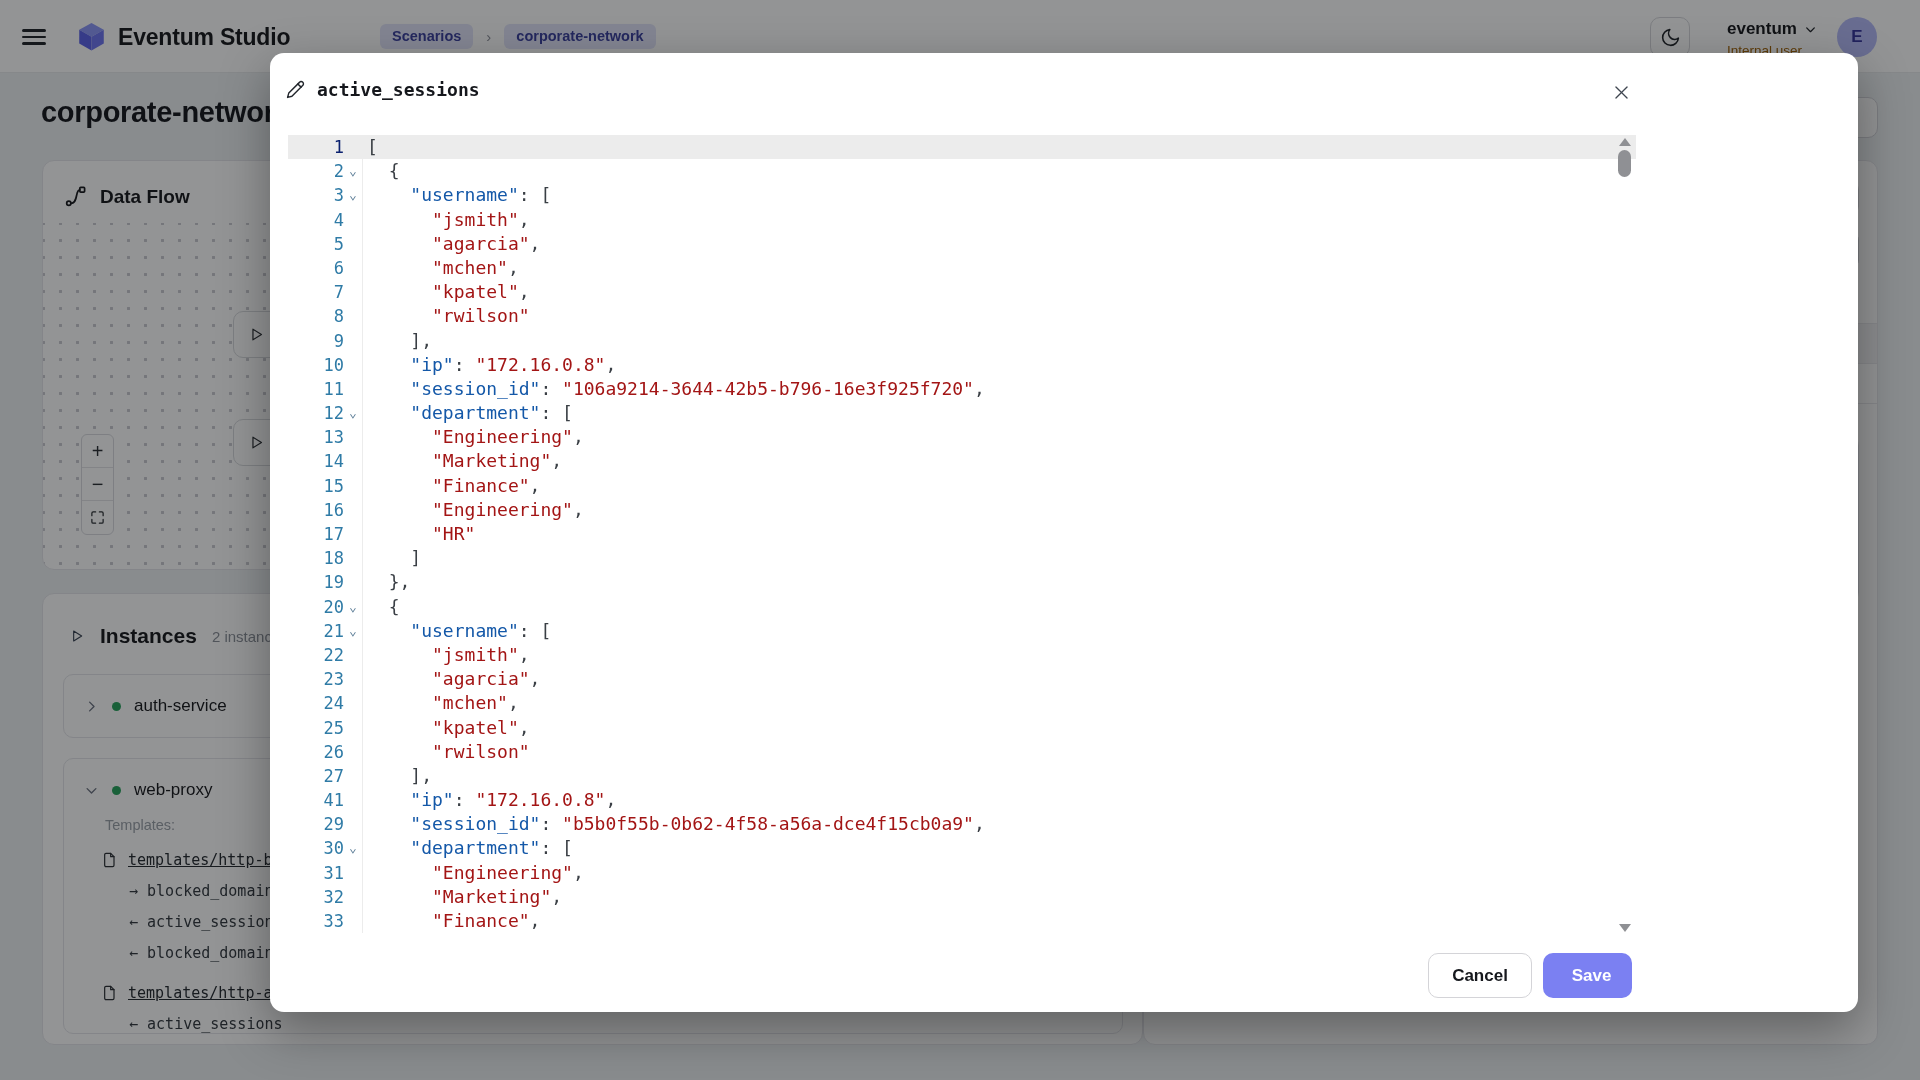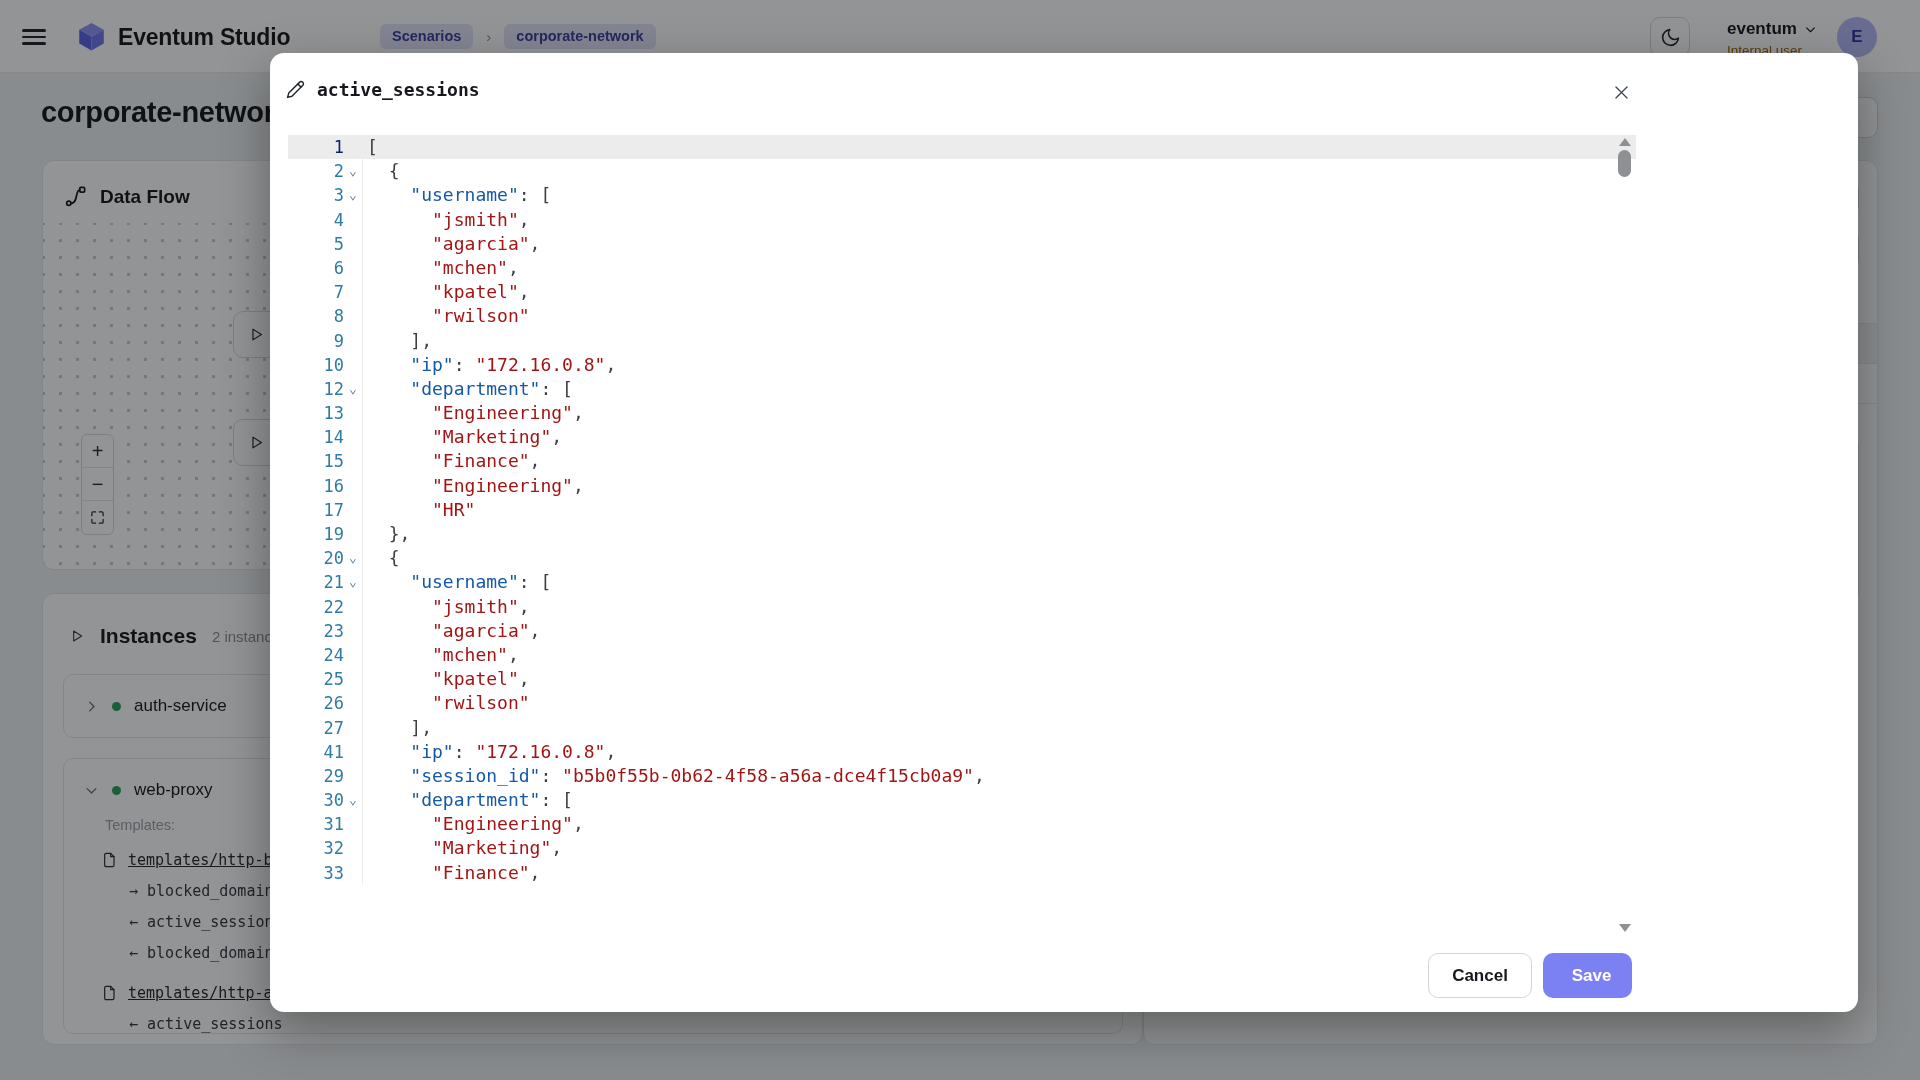--- a/index.html
+++ b/index.html
@@ -280,26 +280,28 @@
         <div class="cl cur"><span class="ln">1</span><span class="fold"></span><span class="cd">[</span></div>
         <div class="cl"><span class="ln">2</span><span class="fold">⌄</span><span class="cd">  {</span></div>
         <div class="cl"><span class="ln">3</span><span class="fold">⌄</span><span class="cd">    <span class="tk">"username"</span>: [</span></div>
         <div class="cl"><span class="ln">4</span><span class="fold"></span><span class="cd">      <span class="ts">"jsmith"</span>,</span></div>
         <div class="cl"><span class="ln">5</span><span class="fold"></span><span class="cd">      <span class="ts">"agarcia"</span>,</span></div>
         <div class="cl"><span class="ln">6</span><span class="fold"></span><span class="cd">      <span class="ts">"mchen"</span>,</span></div>
         <div class="cl"><span class="ln">7</span><span class="fold"></span><span class="cd">      <span class="ts">"kpatel"</span>,</span></div>
         <div class="cl"><span class="ln">8</span><span class="fold"></span><span class="cd">      <span class="ts">"rwilson"</span></span></div>
         <div class="cl"><span class="ln">9</span><span class="fold"></span><span class="cd">    ],</span></div>
         <div class="cl"><span class="ln">10</span><span class="fold"></span><span class="cd">    <span class="tk">"ip"</span>: <span class="ts">"172.16.0.8"</span>,</span></div>
+        <div class="cl"><span class="ln">11</span><span class="fold"></span><span class="cd">    <span class="tk">"session_id"</span>: <span class="ts">"106a9214-3644-42b5-b796-16e3f925f720"</span>,</span></div>
         <div class="cl"><span class="ln">12</span><span class="fold">⌄</span><span class="cd">    <span class="tk">"department"</span>: [</span></div>
         <div class="cl"><span class="ln">13</span><span class="fold"></span><span class="cd">      <span class="ts">"Engineering"</span>,</span></div>
         <div class="cl"><span class="ln">14</span><span class="fold"></span><span class="cd">      <span class="ts">"Marketing"</span>,</span></div>
         <div class="cl"><span class="ln">15</span><span class="fold"></span><span class="cd">      <span class="ts">"Finance"</span>,</span></div>
         <div class="cl"><span class="ln">16</span><span class="fold"></span><span class="cd">      <span class="ts">"Engineering"</span>,</span></div>
         <div class="cl"><span class="ln">17</span><span class="fold"></span><span class="cd">      <span class="ts">"HR"</span></span></div>
+        <div class="cl"><span class="ln">18</span><span class="fold"></span><span class="cd">    ]</span></div>
         <div class="cl"><span class="ln">19</span><span class="fold"></span><span class="cd">  },</span></div>
         <div class="cl"><span class="ln">20</span><span class="fold">⌄</span><span class="cd">  {</span></div>
         <div class="cl"><span class="ln">21</span><span class="fold">⌄</span><span class="cd">    <span class="tk">"username"</span>: [</span></div>
         <div class="cl"><span class="ln">22</span><span class="fold"></span><span class="cd">      <span class="ts">"jsmith"</span>,</span></div>
         <div class="cl"><span class="ln">23</span><span class="fold"></span><span class="cd">      <span class="ts">"agarcia"</span>,</span></div>
         <div class="cl"><span class="ln">24</span><span class="fold"></span><span class="cd">      <span class="ts">"mchen"</span>,</span></div>
         <div class="cl"><span class="ln">25</span><span class="fold"></span><span class="cd">      <span class="ts">"kpatel"</span>,</span></div>
         <div class="cl"><span class="ln">26</span><span class="fold"></span><span class="cd">      <span class="ts">"rwilson"</span></span></div>
         <div class="cl"><span class="ln">27</span><span class="fold"></span><span class="cd">    ],</span></div>
         <div class="cl"><span class="ln">41</span><span class="fold"></span><span class="cd">    <span class="tk">"ip"</span>: <span class="ts">"172.16.0.8"</span>,</span></div>

